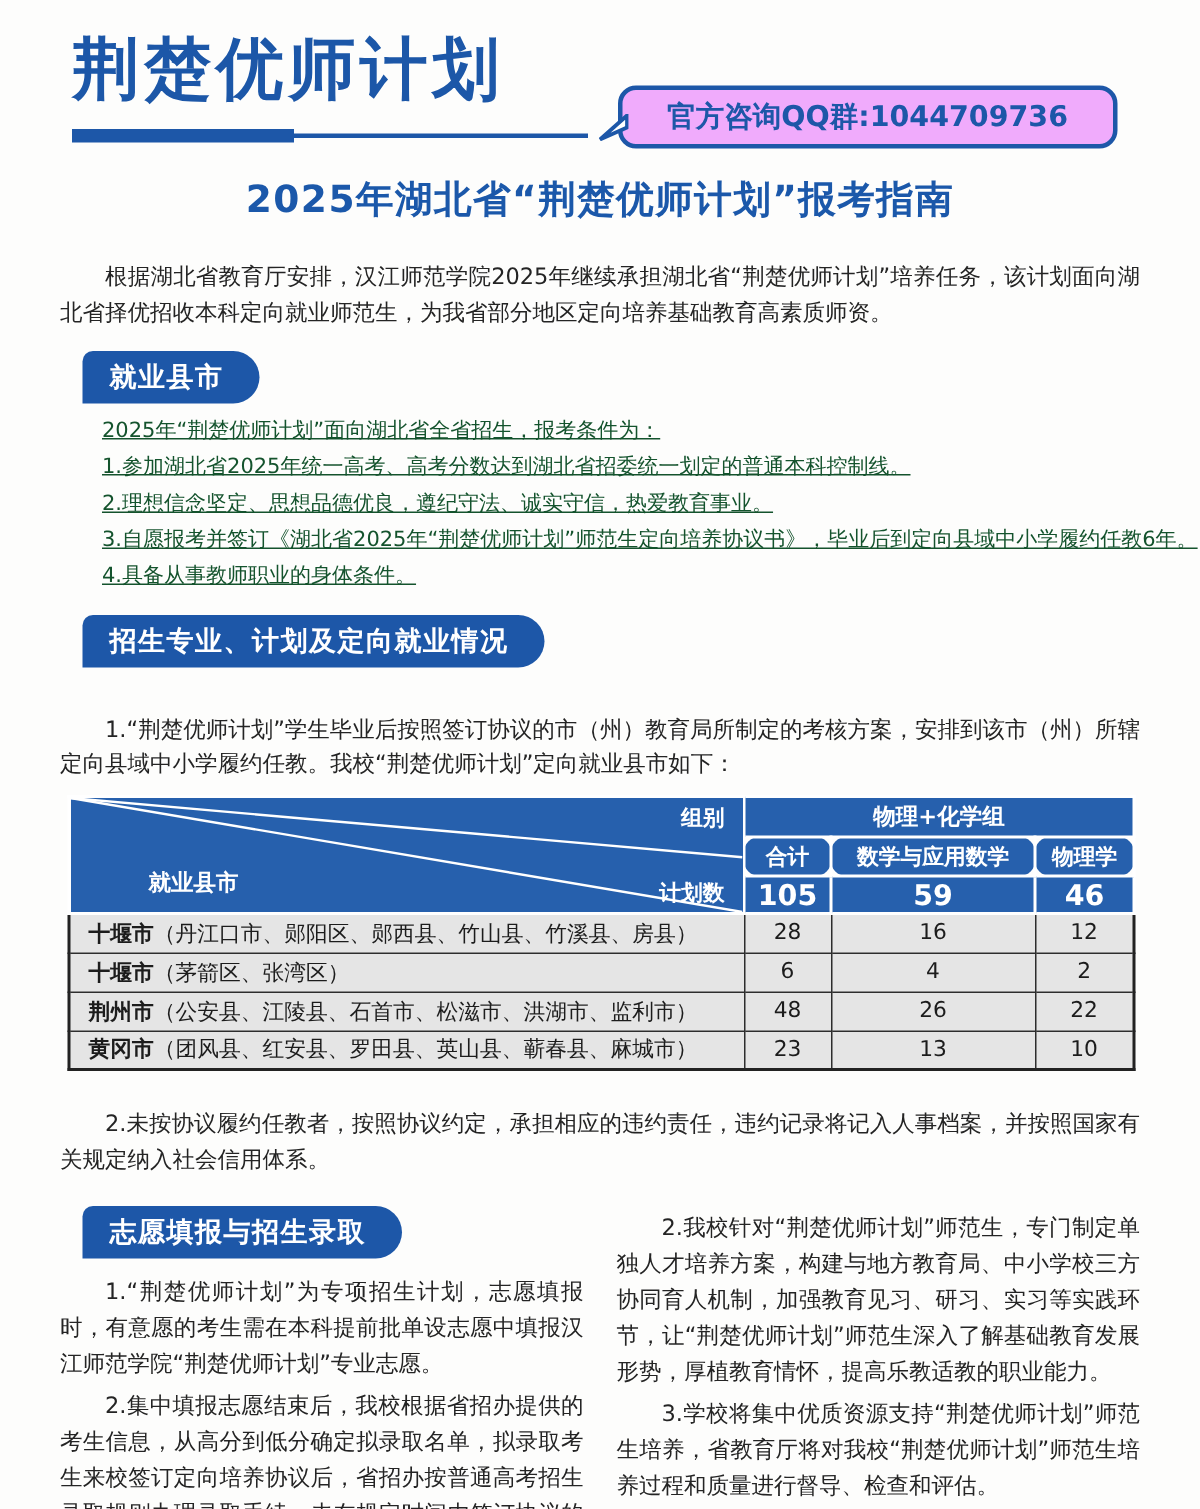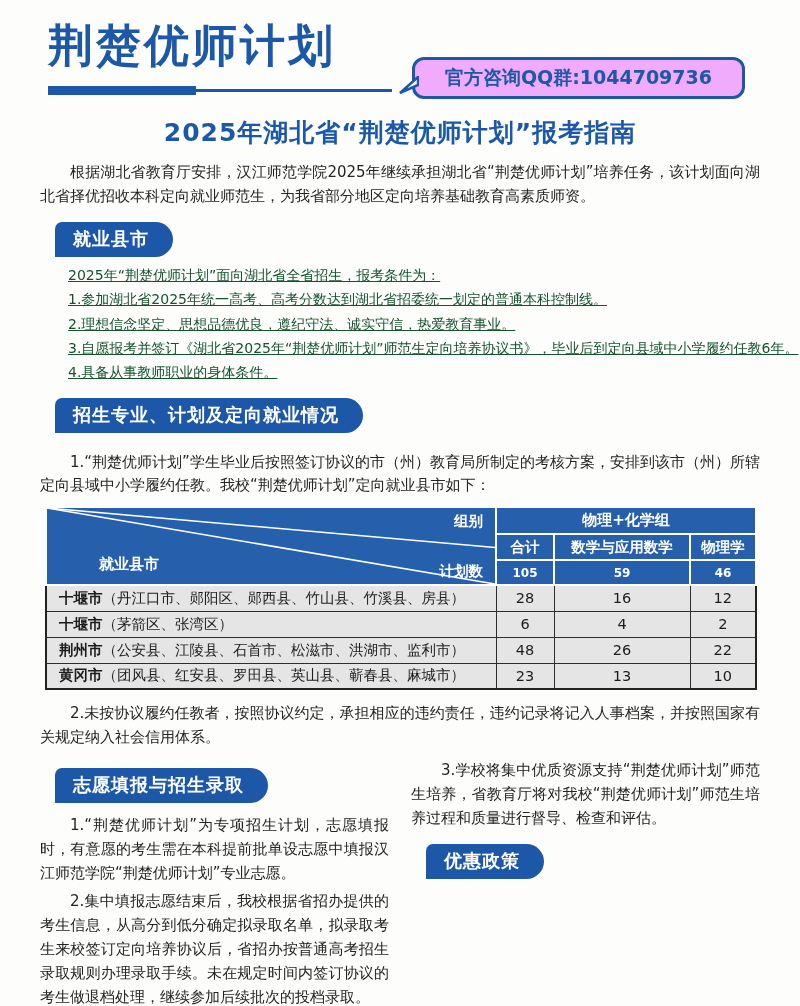--- a/index.html
+++ b/index.html
@@ -28,40 +28,40 @@
   
   .main-title {
     text-align:center; font-size:25px; font-weight:bold; color:#1b58aa;
     margin-top:4px; letter-spacing:1px;
   }
 
   
   .content { padding:0 40px; }
   .para {
     font-size:15px; line-height:1.58; text-align:justify; text-indent:2em; color:#242424;
-    margin-top:12px;
+    margin-top:24px;
   }
   .cond-line { font-size:14px; line-height:1.72; text-indent:2em; color:#14532d; white-space:nowrap;text-decoration:underline; }
 
   
   .badge {
     display:inline-block; background:#1d57a8; color:#fff; font-weight:bold; font-size:18px;
     padding:5px 24px 6px 18px; border-radius:8px 20px 20px 0; letter-spacing:1px;
     margin:14px 0 6px 15px;
   }
 
   
   table.plan {
     border-collapse:collapse; margin:8px auto 0 5px; table-layout:fixed; width:710px;
     font-size:14.5px;
   }
   .plan th { background:#2660ad; color:#fff; border:2.5px solid #fff; font-weight:bold; }
   .plan .hdr-row1 th { height:27px; font-size:15px; }
-  .plan .hdr-row2 th { height:26px; }
-  .plan .hdr-row3 th { height:25px; font-size:12px; }
+  .plan .hdr-row2 th { height:26px;border-radius:10px; }
+  .plan .hdr-row3 th { height:25px; font-size:19px; }
   .plan td {
     border:1.5px solid #2d2d2d; background:#e5e5e5; height:26px; text-align:center; color:#1c1c1c;
   }
   .plan td.citycell { text-align:left; padding-left:12px; }
   .city-name { font-weight:bold; }
   .corner { position:relative; padding:0;font-family:Liberation Serif, serif; }
   .corner svg.diag { position:absolute; inset:0; width:100%; height:100%; }
   .corner .c-top    { position:absolute; top:4px;  right:12px; font-size:14.5px; }
   .corner .c-mid    { position:absolute; bottom:3px; right:12px; font-size:14.5px; }
   .corner .c-bottom { position:absolute; bottom:10px; left:52px; font-size:15px; }
@@ -177,19 +177,20 @@
 
   <div class="columns">
     <div class="col">
       <div><span class="badge">志愿填报与招生录取</span></div>
       <p class="para">1.“荆楚优师计划”为专项招生计划，志愿填报时，有意愿的考生需在本科提前批单设志愿中填报汉江师范学院“荆楚优师计划”专业志愿。</p>
       <p class="para">2.集中填报志愿结束后，我校根据省招办提供的考生信息，从高分到低分确定拟录取名单，拟录取考生来校签订定向培养协议后，省招办按普通高考招生录取规则办理录取手续。未在规定时间内签订协议的考生做退档处理，继续参加后续批次的投档录取。</p>
       <div><span class="badge">入学报到与培养管理</span></div>
 
     </div>
     <div class="col">
+      <p class="para" style="margin-top:16px">2.我校针对“荆楚优师计划”师范生，专门制定单独人才培养方案，构建与地方教育局、中小学校三方协同育人机制，加强教育见习、研习、实习等实践环节，让“荆楚优师计划”师范生深入了解基础教育发展形势，厚植教育情怀，提高乐教适教的职业能力。</p>
       <p class="para">3.学校将集中优质资源支持“荆楚优师计划”师范生培养，省教育厅将对我校“荆楚优师计划”师范生培养过程和质量进行督导、检查和评估。</p>
       <div><span class="badge">优惠政策</span></div>
 
     </div>
   </div>
 
 </div>
 
 </body></html>

